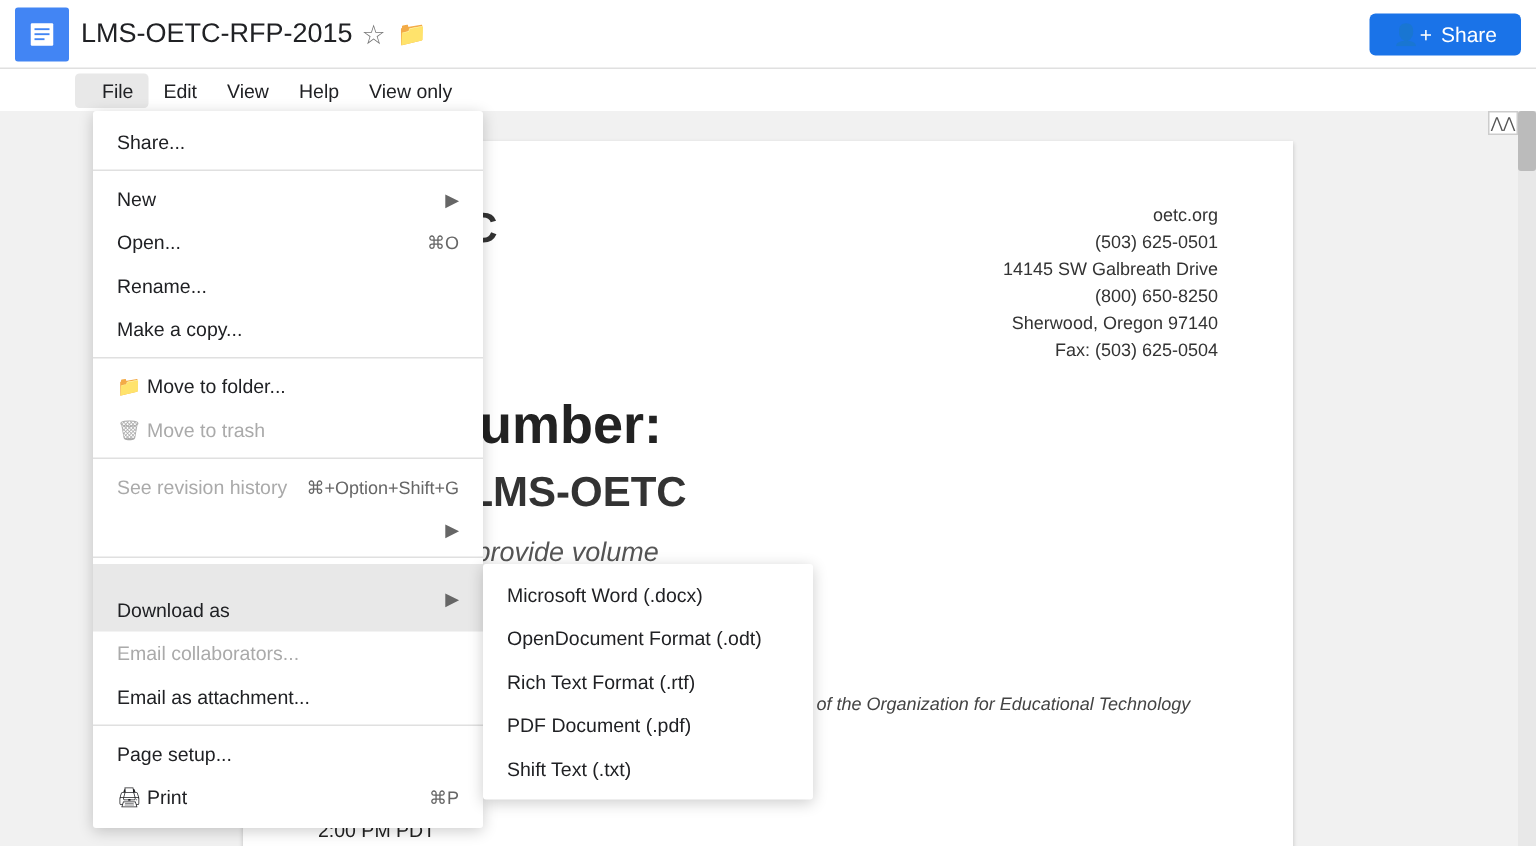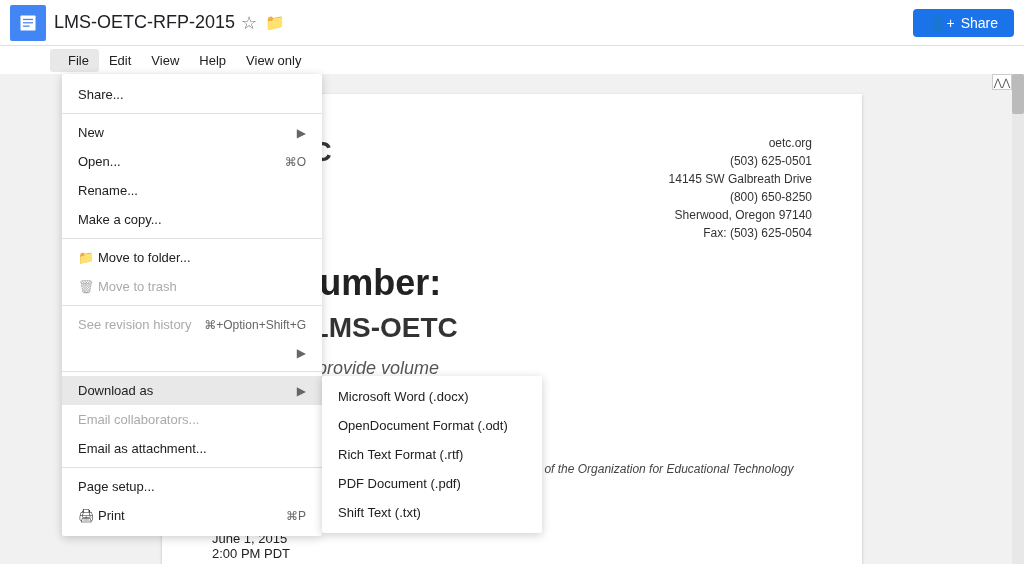--- a/index.html
+++ b/index.html
@@ -296,21 +296,21 @@
   <hr class="dropdown-divider">
   <div class="dropdown-item disabled">
     <span style="flex:1;">See revision history</span>
     <span class="shortcut">⌘+Option+Shift+G</span>
   </div>
   <div class="dropdown-item disabled">
     <span class="arrow">▶</span>
   </div>
   <hr class="dropdown-divider">
   <div class="dropdown-item highlighted" style="position:relative;">
-    <span style="flex:1;">Download as</span>
+    <span style="flex:1;margin-top:16px;">Download as</span>
     <span class="arrow">▶</span>
 
     <div id="download-submenu">
       <div class="submenu-item">Microsoft Word (.docx)</div>
       <div class="submenu-item">OpenDocument Format (.odt)</div>
       <div class="submenu-item">Rich Text Format (.rtf)</div>
       <div class="submenu-item">PDF Document (.pdf)</div>
       <div class="submenu-item">Shift Text (.txt)</div>
     </div>
   </div>

